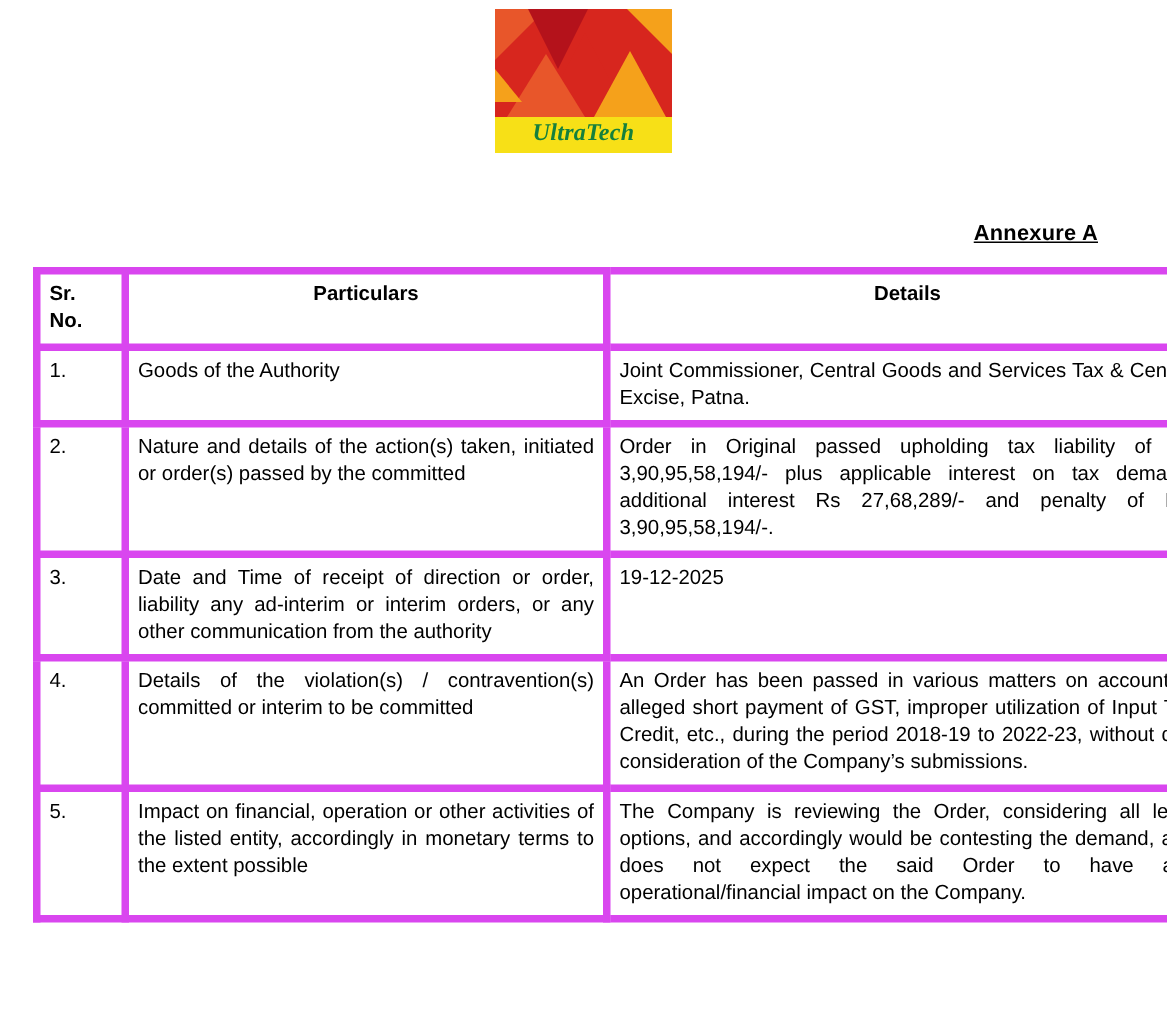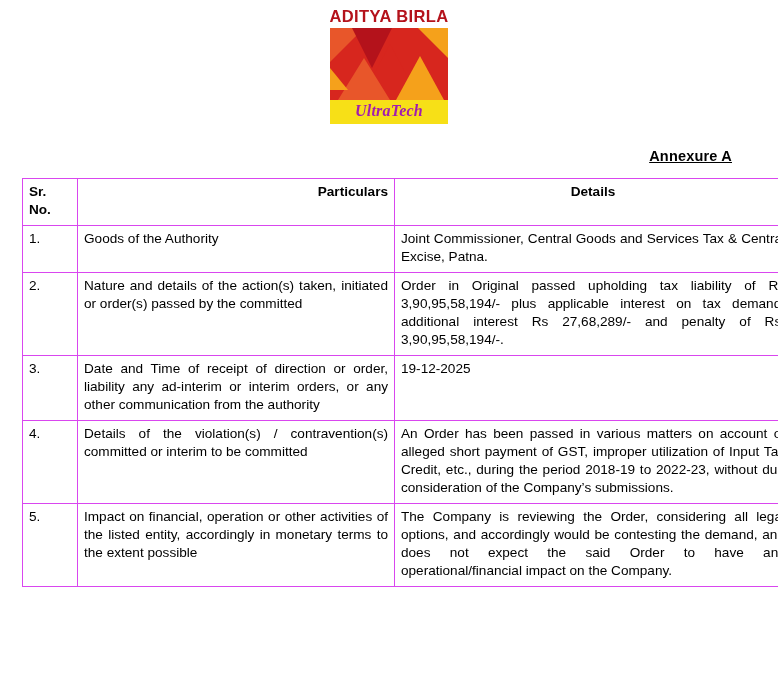--- a/index.html
+++ b/index.html
@@ -102,21 +102,21 @@
   }
   .logo-band-text {
     position: absolute;
     left: 0; right: 0;
     top: 2px;
     text-align: center;
     font-family: "Liberation Serif", serif;
     font-style: italic;
     font-weight: bold;
     font-size: 16px;
-    color: #a21caf;
+    color: #15803d;
     letter-spacing: 0.2px;
   }
 
   
   .annexure {
     position: absolute;
     right: 46px;
     top: 142px;
     font-size: 14.5px;
     font-weight: bold;
@@ -130,55 +130,54 @@
     left: 22px;
     top: 172px;
     width: 730px;
   }
   table.doc-table {
     border-collapse: collapse;
     width: 730px;
     table-layout: fixed;
   }
   table.doc-table td, table.doc-table th {
-    border: 1px solid #d946ef;
+    border: 5px solid #d946ef;
     vertical-align: top;
     padding: 4px 6px 6px 6px;
     font-size: 13.6px;
     line-height: 18px;
   }
   th.col-sr, td.col-sr { width: 42px; }
   th.col-part, td.col-part { width: 304px; }
   th.col-det, td.col-det { width: 384px; }
 
   thead th {
     font-weight: bold;
     padding-top: 5px;
     padding-bottom: 7px;
   }
   th.col-sr { text-align: left; }
-  th.col-part { text-align: right; }
+  th.col-part { text-align: center; }
   th.col-det { text-align: center; }
 
   td.col-sr { text-align: left; }
   td.just {
     text-align: justify;
     text-justify: inter-word;
   }
   td.plain { text-align: left; }
   .cell-pad-1 { padding-bottom: 18px; }
   .cell-pad-2 { padding-bottom: 10px; }
 </style>
 </head>
 <body>
 
 <div class="page">
 
   <div class="logo-block">
-    <div class="logo-title">ADITYA BIRLA</div>
     <div class="logo-art">
       <span class="sh shape-a"></span>
       <span class="sh shape-b"></span>
       <span class="sh shape-c"></span>
       <span class="sh shape-d"></span>
       <span class="sh shape-e"></span>
       <span class="sh shape-f"></span>
       <span class="sh shape-g"></span>
     </div>
     <div class="logo-band">

